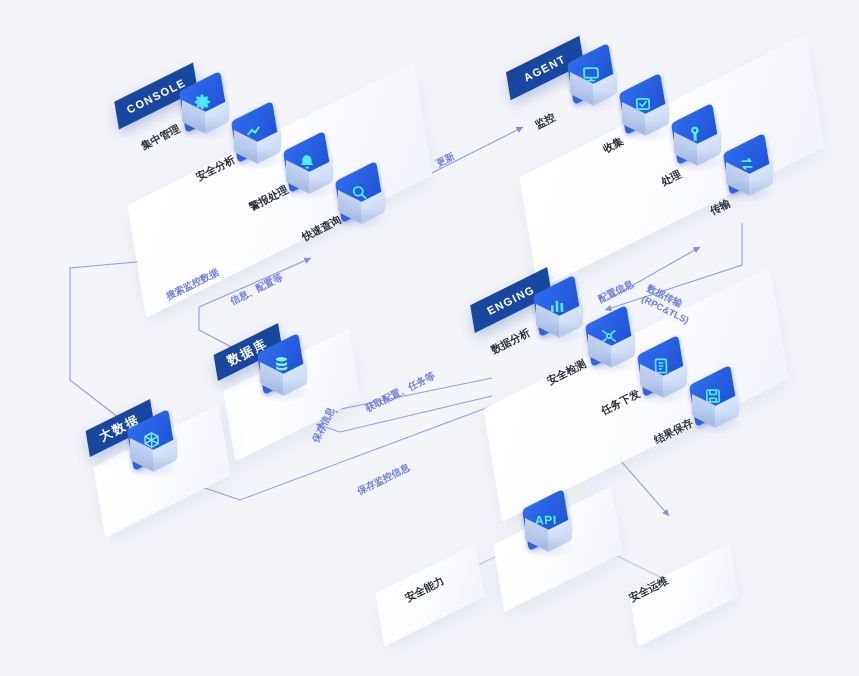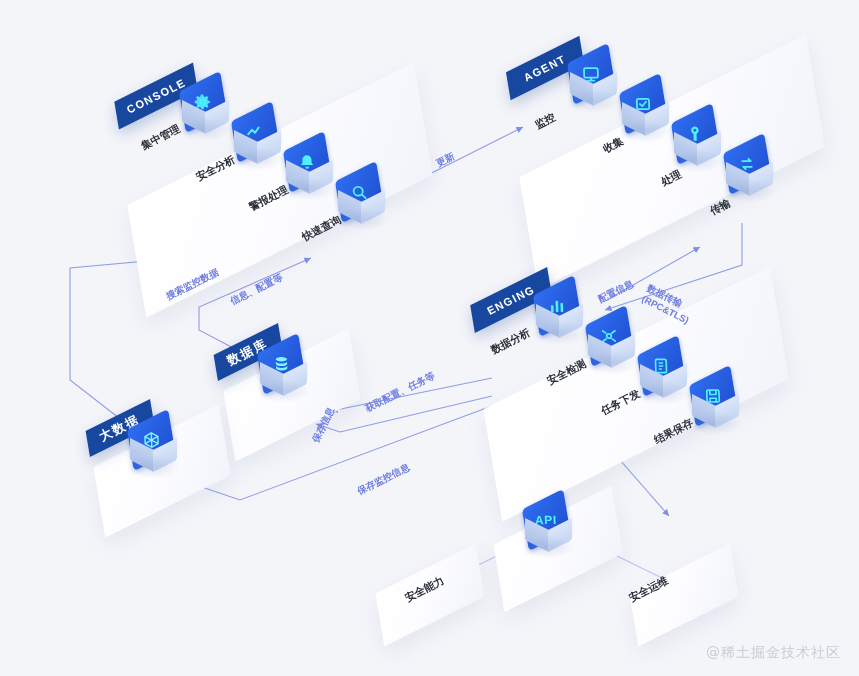--- a/index.html
+++ b/index.html
@@ -426,14 +426,13 @@
 
   <div class="clabel r-up" style="left:366px;top:403px;">
     <span>获取配置、任务等</span></div>
 
   <div class="clabel r-v" style="left:315px;top:436px;">
     <span>保存信息</span></div>
 
   <div class="clabel r-up" style="left:358px;top:486px;">
     <span>保存监控信息</span></div>
 
-  <div class="watermark">@稀土掘金技术社区</div>
 </div>
 
 </body></html>

